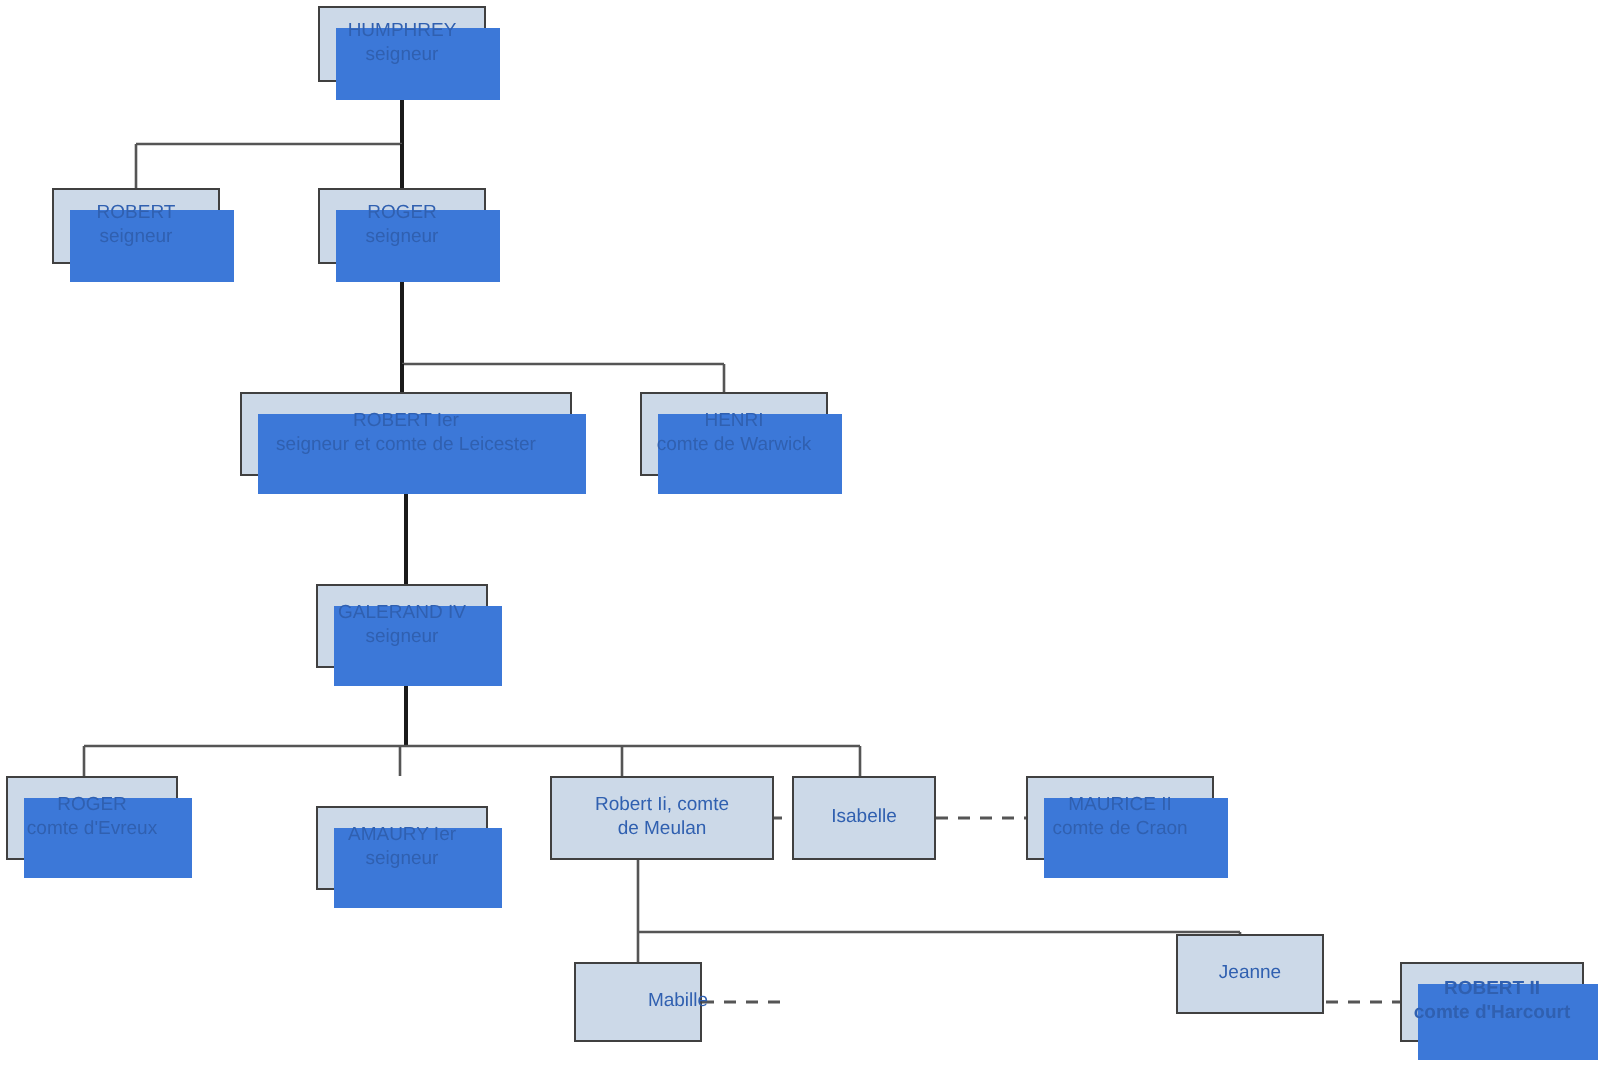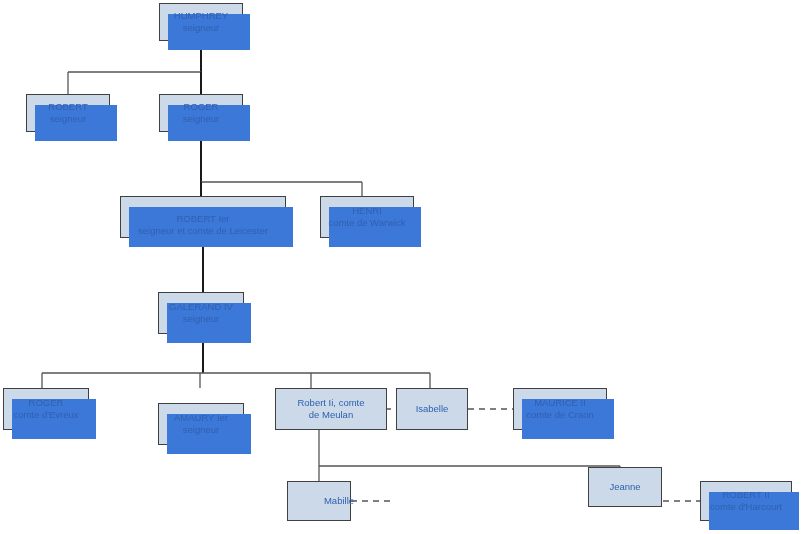--- a/index.html
+++ b/index.html
@@ -92,21 +92,21 @@
       <span class="l2">seigneur</span>
     </div>
     <div class="node shadow" style="left: 26px; top: 94px; width: 84px; height: 38px;">
       <span class="l1">ROBERT</span>
       <span class="l2">seigneur</span>
     </div>
     <div class="node shadow" style="left: 159px; top: 94px; width: 84px; height: 38px;">
       <span class="l1">ROGER</span>
       <span class="l2">seigneur</span>
     </div>
-    <div class="node shadow" style="left: 120px; top: 196px; width: 166px; height: 42px; justify-content: flex-end;">
+    <div class="node shadow" style="left: 120px; top: 196px; width: 166px; height: 42px;">
       <span class="l1">ROBERT Ier</span>
       <span class="l2">seigneur et comte de Leicester</span>
     </div>
     <div class="node shadow" style="left: 320px; top: 196px; width: 94px; height: 42px;">
       <span class="l1">HENRI</span>
       <span class="l2">comte de Warwick</span>
     </div>
     <div class="node shadow" style="left: 158px; top: 292px; width: 86px; height: 42px;">
       <span class="l1">GALERAND IV</span>
       <span class="l2">seigneur</span>
@@ -129,17 +129,17 @@
     </div>
     <div class="node" style="left: 396px; top: 388px; width: 72px; height: 42px;">
       <span class="l1">Isabelle</span>
     </div>
     <div class="node" style="left: 287px; top: 481px; width: 64px; height: 40px; padding-left: 40px;">
       <span class="l1">Mabille</span>
     </div>
     <div class="node" style="left: 588px; top: 467px; width: 74px; height: 40px;">
       <span class="l1">Jeanne</span>
     </div>
-    <div class="node shadow" style="left: 700px; top: 481px; width: 92px; height: 40px;">
+    <div class="node shadow" style="left: 700px; top: 481px; width: 92px; height: 40px; font-weight: bold;">
       <span class="l1">ROBERT II</span>
       <span class="l2">comte d'Harcourt</span>
     </div>
   </div>
 
 </body></html>

